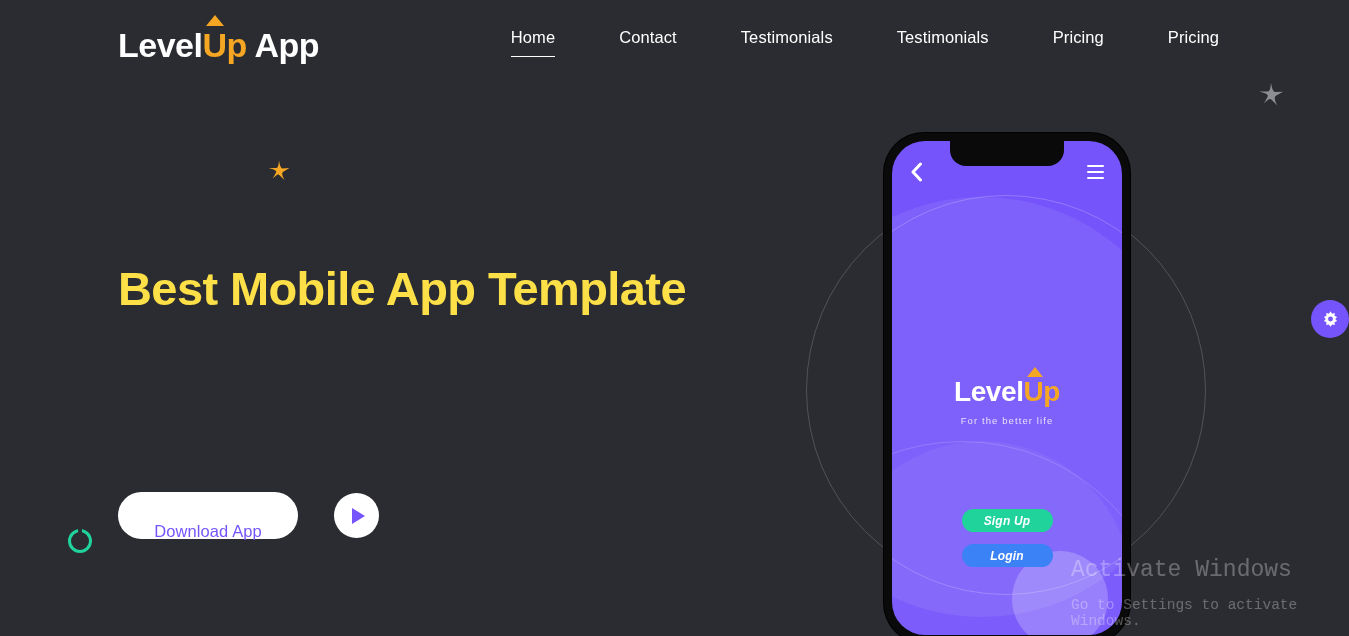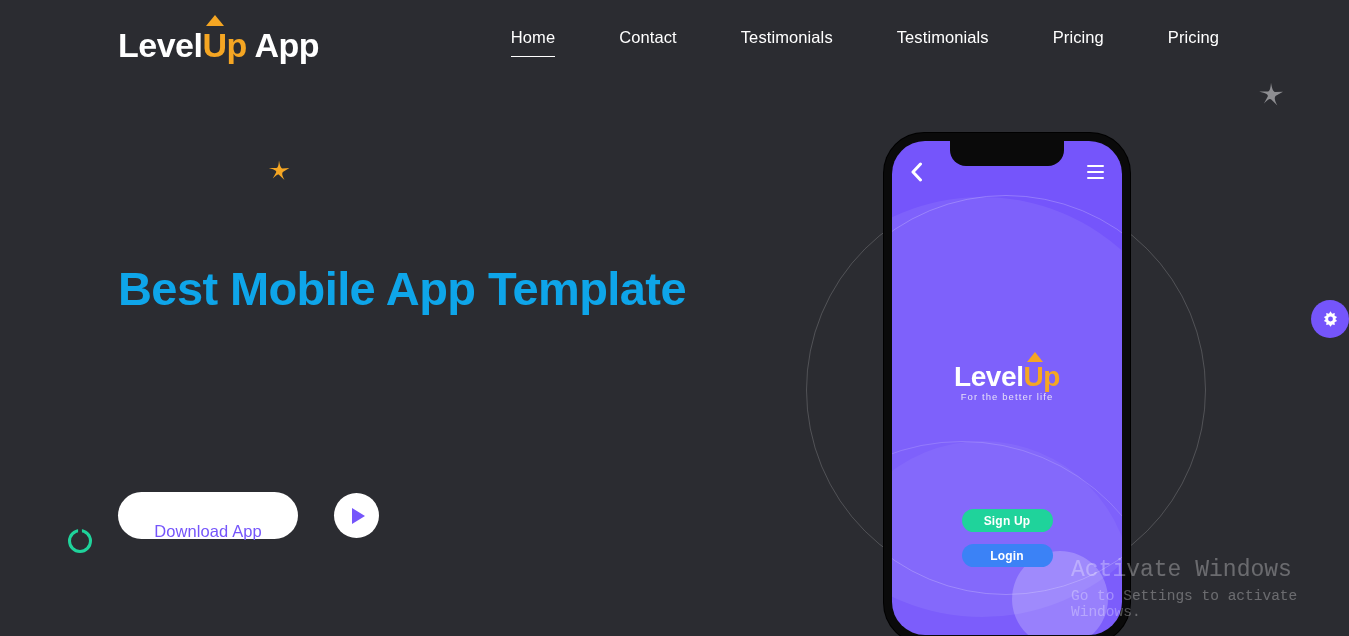--- a/index.html
+++ b/index.html
@@ -35,21 +35,21 @@
     padding:0 24px; position:relative; white-space:nowrap; letter-spacing:0.1px;
   }
   .nav-item.active::after {
     content:""; position:absolute; left:24px; right:24px; bottom:-10px;
     height:1.5px; background:#ffffff;
   }
 
   
   .hero-text { position:absolute; left:118px; top:262px; width:650px; }
   .hero-title {
-    font-size:47px; font-weight:bold; color:#0ea5e9;
+    font-size:47px; font-weight:bold; color:#fde047;
     line-height:1.16; letter-spacing:-0.6px;
   }
   .hero-sub {
     margin-top:28px; font-size:17px; color:#d4d5d8;
     line-height:1.62; width:580px; letter-spacing:0.1px;
   }
   .cta-row { position:absolute; left:118px; top:492px; display:flex; align-items:center; gap:36px; }
   .btn-download {
     background:#ffffff; color:#7555fb;
     border:none; border-radius:40px;
@@ -129,69 +129,70 @@
   .phone-topbar {
     position:absolute; left:0; right:0; top:18px; height:26px;
     display:flex; align-items:center; justify-content:space-between;
     padding:0 18px; z-index:8;
   }
   .back-icon { display:block; }
   .menu-icon { display:flex; flex-direction:column; gap:3.5px; cursor:pointer; }
   .menu-icon span { display:block; width:17px; height:2.5px; background:#ffffff; border-radius:1px; }
 
   .phone-logo {
-    position:absolute; left:0; right:0; top:222px; text-align:center; z-index:8;
+    position:absolute; left:0; right:0; top:237px; text-align:center; z-index:8;
   }
   .phone-logo-main {
     font-size:28px; font-weight:bold; color:#ffffff; line-height:1;
     letter-spacing:-0.4px; position:relative; display:inline-block;
   }
   .phone-logo-main .up-wrap { position:relative; display:inline-block; color:#f5a623; }
   .phone-logo-main .arrow-cap {
     position:absolute; left:3px; top:-11px;
     width:0; height:0;
     border-left:8px solid transparent;
     border-right:8px solid transparent;
     border-bottom:10px solid #f5a623;
   }
   .phone-tagline {
-    font-size:9.5px; color:#e6dff8; letter-spacing:1.1px;
+    margin-top:9px; font-size:9.5px; color:#e6dff8; letter-spacing:1.1px;
   }
 
   .phone-buttons {
     position:absolute; left:0; right:0; top:368px;
     display:flex; flex-direction:column; align-items:center; gap:12px; z-index:9;
   }
   .pbtn {
     width:91px; height:23px; border-radius:14px; border:none;
     font-size:12px; font-weight:bold; color:#ffffff; cursor:pointer;
     font-family:"Liberation Sans", sans-serif;
     display:flex; align-items:center; justify-content:center;
     letter-spacing:0.2px;
+    font-style:italic;
   }
   .pbtn-signup { background:#1fd39b; }
   .pbtn-login { background:#3b82f6; }
 
   
   .settings-fab {
     position:absolute; right:0px; top:300px;
     width:38px; height:38px; border-radius:50%;
     background:#7555fb; border:none; cursor:pointer;
     display:flex; align-items:center; justify-content:center;
     z-index:40;
   }
 
   
   .watermark {
     position:absolute; left:1071px; top:556px; z-index:35;
     color:rgba(255,255,255,0.30); pointer-events:none;
     font-family:Liberation Mono, monospace;
   }
   .wm-title { font-size:23px; line-height:1.25; font-weight:normal; }
-  .wm-sub { font-size:14.5px; margin-top:3px; color:rgba(255,255,255,0.30); }
+  .wm-sub { font-size:14.5px; margin-top:12px; color:rgba(255,255,255,0.30); }
 </style>
 </head>
 <body>
 
 <div id="page">
 
   <div class="header">
 
     <div class="brand">
       <span>Level</span><span class="up-wrap"><span class="arrow-cap"></span><span>Up</span></span><span> App</span>

